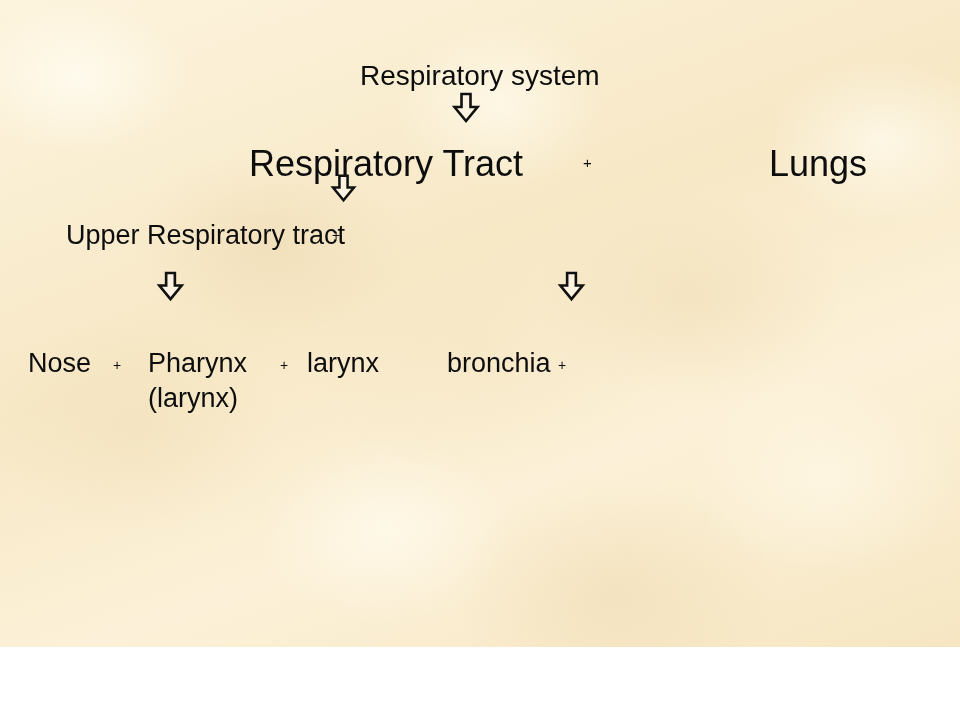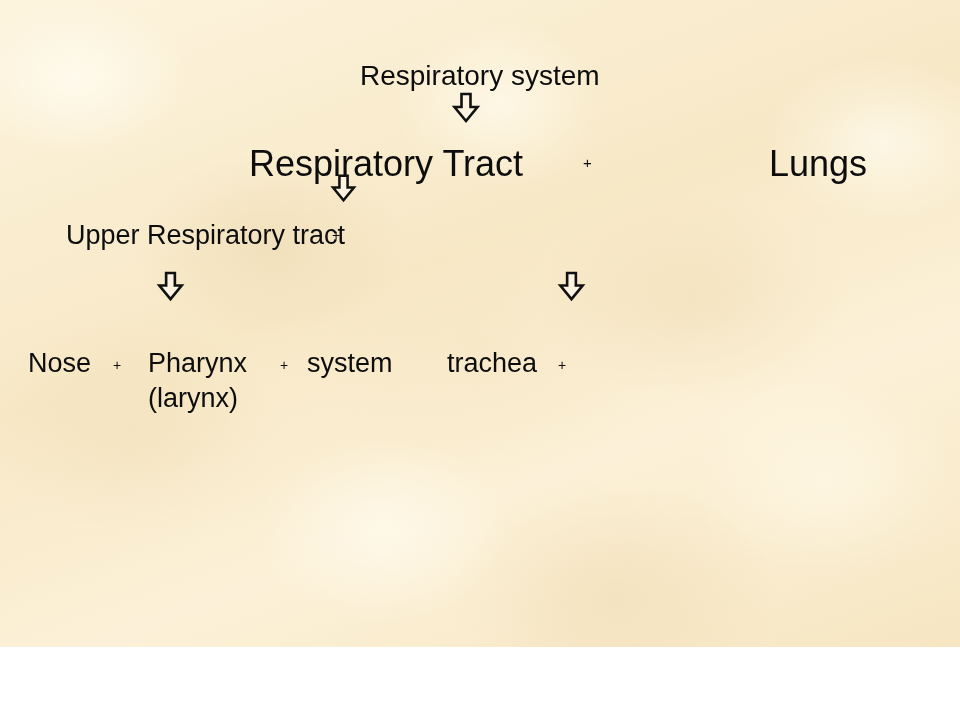--- a/index.html
+++ b/index.html
@@ -107,20 +107,20 @@
   <div class="node t-leaf" style="left:28px; top:350px;text-align:center;">Nose</div>
 
   <div class="node t-plus-xs" style="left:113px; top:358px;">+</div>
 
   <div class="node t-leaf" style="left:148px; top:350px;text-align:right;">Pharynx</div>
 
   <div class="node t-leaf" style="left:148px; top:385px;">(larynx)</div>
 
   <div class="node t-plus-xs" style="left:280px; top:358px;">+</div>
 
-  <div class="node t-leaf" style="left:307px; top:350px;">system</div>
+  <div class="node t-leaf" style="left:307px; top:350px;">larynx</div>
 
-  <div class="node t-leaf" style="left:447px; top:350px;">trachea</div>
+  <div class="node t-leaf" style="left:447px; top:350px;">bronchia</div>
 
   <div class="node t-plus-xs" style="left:558px; top:358px;">+</div>
 
 
 </div>
 
 </body></html>

